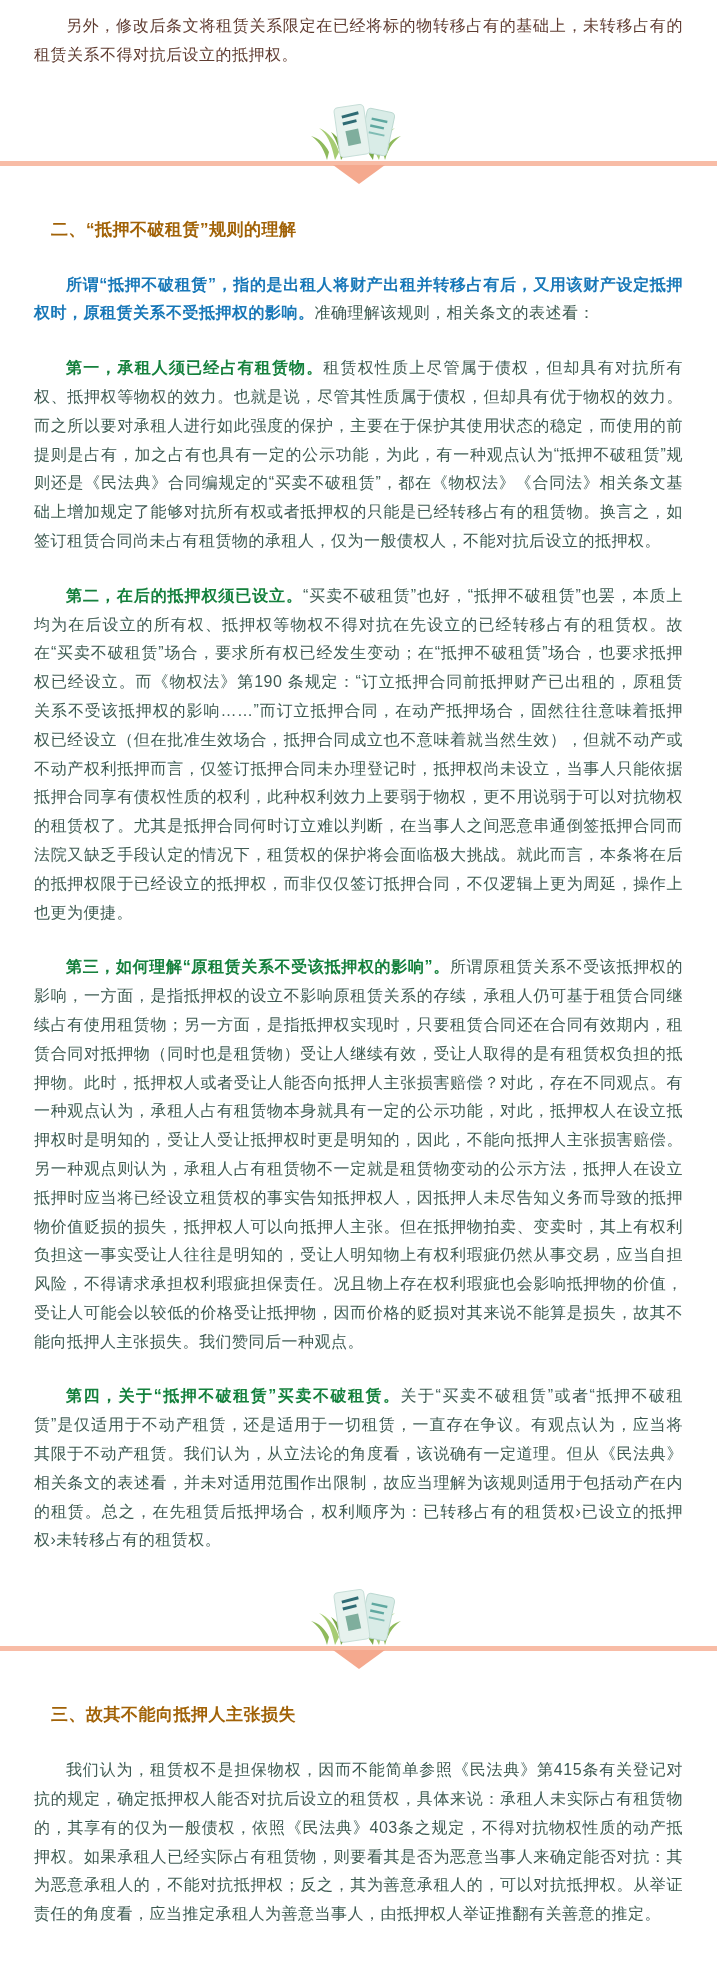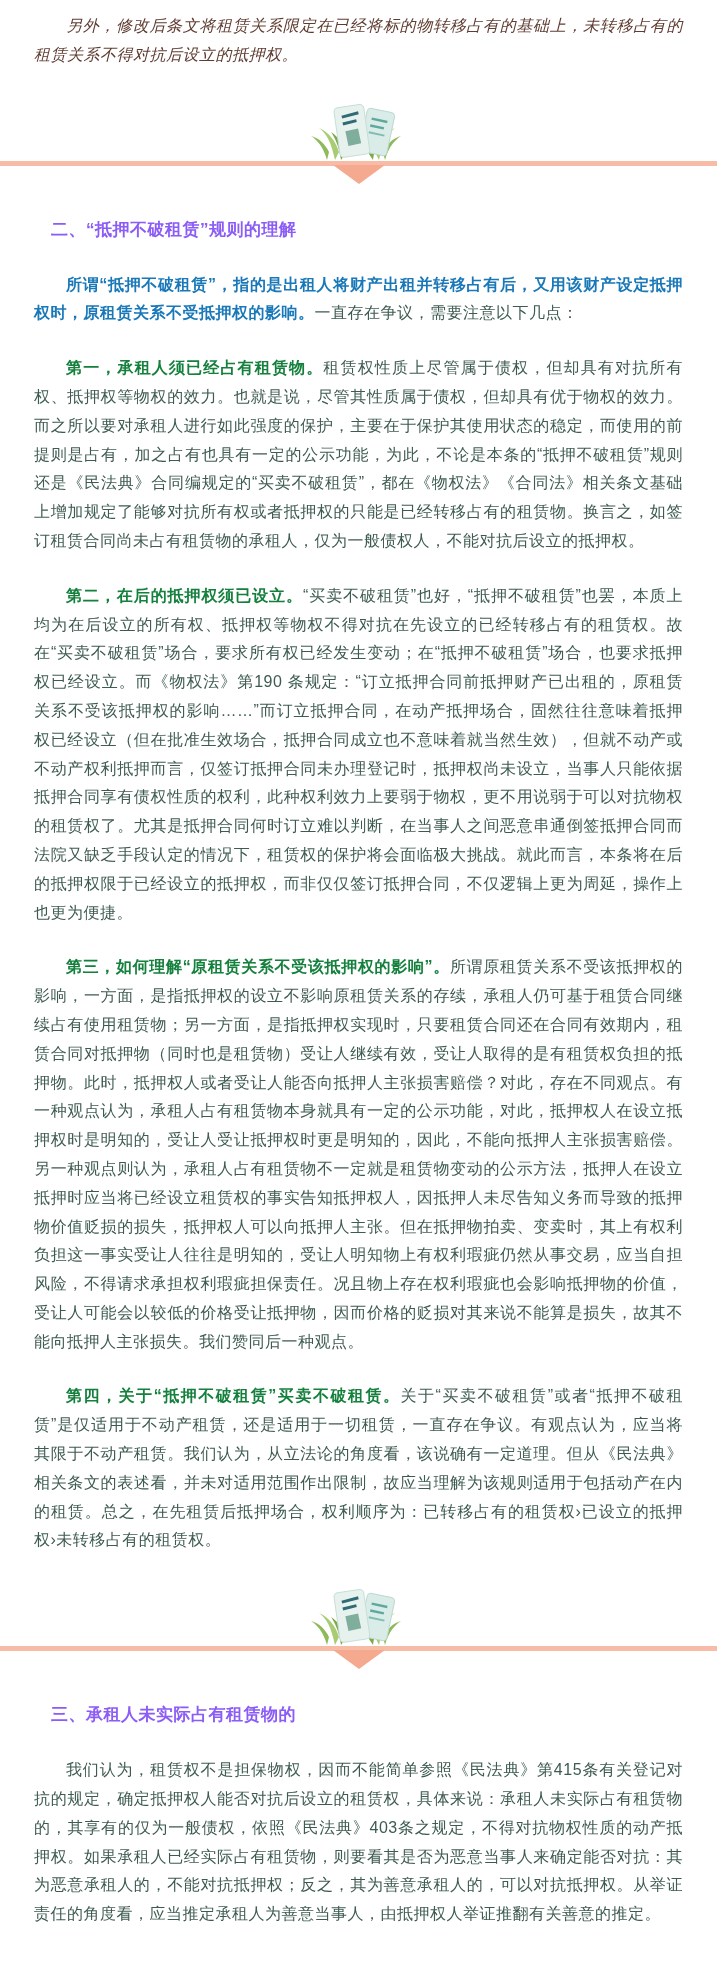--- a/index.html
+++ b/index.html
@@ -19,34 +19,33 @@
     font-size: 16px;
     line-height: 1.8;
     text-align: justify;
     text-indent: 2em;
     margin: 0 0 26px 0;
     color: #3e5b52;
     letter-spacing: 0.5px;
   }
   p.opening {
     color: #5f3c31;
-    font-style: italic;
   }
   .lead-bold {
     font-weight: bold;
     color: #15803d;
   }
   .blue-bold {
     font-weight: bold;
     color: #1878b8;
   }
   h2.section-title {
     font-size: 17px;
     font-weight: bold;
-    color: #8b5cf6;
+    color: #a16207;
     margin: 0 0 30px 0;
     text-indent: 1em;
     letter-spacing: 0.5px;
   }
   
   .divider {
     position: relative;
     height: 96px;
     margin: 6px 0 26px 0;
   }
@@ -111,23 +110,23 @@
         <rect x="48" y="4" width="30" height="50" rx="4" fill="#e7f2ee" stroke="#c7ded8" stroke-width="1"></rect>
         <line x1="55" y1="14" x2="72" y2="12" stroke="#2f6b74" stroke-width="3"></line>
         <line x1="55" y1="21" x2="69" y2="19.5" stroke="#2f6b74" stroke-width="3"></line>
         <rect x="57" y="28" width="13" height="15" fill="#7fae9d" transform="rotate(-4 63 35)"></rect>
       </g>
     </svg>
   </div>
 
   <h2 class="section-title">二、“抵押不破租赁”规则的理解</h2>
 
-  <p class="para"><span class="blue-bold">所谓“抵押不破租赁”，指的是出租人将财产出租并转移占有后，又用该财产设定抵押权时，原租赁关系不受抵押权的影响。</span><span>一直存在争议，需要注意以下几点：</span></p>
+  <p class="para"><span class="blue-bold">所谓“抵押不破租赁”，指的是出租人将财产出租并转移占有后，又用该财产设定抵押权时，原租赁关系不受抵押权的影响。</span><span>准确理解该规则，相关条文的表述看：</span></p>
 
-  <p class="para"><span class="lead-bold">第一，承租人须已经占有租赁物。</span><span>租赁权性质上尽管属于债权，但却具有对抗所有权、抵押权等物权的效力。也就是说，尽管其性质属于债权，但却具有优于物权的效力。而之所以要对承租人进行如此强度的保护，主要在于保护其使用状态的稳定，而使用的前提则是占有，加之占有也具有一定的公示功能，为此，不论是本条的“抵押不破租赁”规则还是《民法典》合同编规定的“买卖不破租赁”，都在《物权法》《合同法》相关条文基础上增加规定了能够对抗所有权或者抵押权的只能是已经转移占有的租赁物。换言之，如签订租赁合同尚未占有租赁物的承租人，仅为一般债权人，不能对抗后设立的抵押权。</span></p>
+  <p class="para"><span class="lead-bold">第一，承租人须已经占有租赁物。</span><span>租赁权性质上尽管属于债权，但却具有对抗所有权、抵押权等物权的效力。也就是说，尽管其性质属于债权，但却具有优于物权的效力。而之所以要对承租人进行如此强度的保护，主要在于保护其使用状态的稳定，而使用的前提则是占有，加之占有也具有一定的公示功能，为此，有一种观点认为“抵押不破租赁”规则还是《民法典》合同编规定的“买卖不破租赁”，都在《物权法》《合同法》相关条文基础上增加规定了能够对抗所有权或者抵押权的只能是已经转移占有的租赁物。换言之，如签订租赁合同尚未占有租赁物的承租人，仅为一般债权人，不能对抗后设立的抵押权。</span></p>
 
   <p class="para"><span class="lead-bold">第二，在后的抵押权须已设立。</span><span>“买卖不破租赁”也好，“抵押不破租赁”也罢，本质上均为在后设立的所有权、抵押权等物权不得对抗在先设立的已经转移占有的租赁权。故在“买卖不破租赁”场合，要求所有权已经发生变动；在“抵押不破租赁”场合，也要求抵押权已经设立。而《物权法》第190 条规定：“订立抵押合同前抵押财产已出租的，原租赁关系不受该抵押权的影响……”而订立抵押合同，在动产抵押场合，固然往往意味着抵押权已经设立（但在批准生效场合，抵押合同成立也不意味着就当然生效），但就不动产或不动产权利抵押而言，仅签订抵押合同未办理登记时，抵押权尚未设立，当事人只能依据抵押合同享有债权性质的权利，此种权利效力上要弱于物权，更不用说弱于可以对抗物权的租赁权了。尤其是抵押合同何时订立难以判断，在当事人之间恶意串通倒签抵押合同而法院又缺乏手段认定的情况下，租赁权的保护将会面临极大挑战。就此而言，本条将在后的抵押权限于已经设立的抵押权，而非仅仅签订抵押合同，不仅逻辑上更为周延，操作上也更为便捷。</span></p>
 
   <p class="para"><span class="lead-bold">第三，如何理解“原租赁关系不受该抵押权的影响”。</span><span>所谓原租赁关系不受该抵押权的影响，一方面，是指抵押权的设立不影响原租赁关系的存续，承租人仍可基于租赁合同继续占有使用租赁物；另一方面，是指抵押权实现时，只要租赁合同还在合同有效期内，租赁合同对抵押物（同时也是租赁物）受让人继续有效，受让人取得的是有租赁权负担的抵押物。此时，抵押权人或者受让人能否向抵押人主张损害赔偿？对此，存在不同观点。有一种观点认为，承租人占有租赁物本身就具有一定的公示功能，对此，抵押权人在设立抵押权时是明知的，受让人受让抵押权时更是明知的，因此，不能向抵押人主张损害赔偿。另一种观点则认为，承租人占有租赁物不一定就是租赁物变动的公示方法，抵押人在设立抵押时应当将已经设立租赁权的事实告知抵押权人，因抵押人未尽告知义务而导致的抵押物价值贬损的损失，抵押权人可以向抵押人主张。但在抵押物拍卖、变卖时，其上有权利负担这一事实受让人往往是明知的，受让人明知物上有权利瑕疵仍然从事交易，应当自担风险，不得请求承担权利瑕疵担保责任。况且物上存在权利瑕疵也会影响抵押物的价值，受让人可能会以较低的价格受让抵押物，因而价格的贬损对其来说不能算是损失，故其不能向抵押人主张损失。我们赞同后一种观点。</span></p>
 
   <p class="para"><span class="lead-bold">第四，关于“抵押不破租赁”买卖不破租赁。</span><span>关于“买卖不破租赁”或者“抵押不破租赁”是仅适用于不动产租赁，还是适用于一切租赁，一直存在争议。有观点认为，应当将其限于不动产租赁。我们认为，从立法论的角度看，该说确有一定道理。但从《民法典》相关条文的表述看，并未对适用范围作出限制，故应当理解为该规则适用于包括动产在内的租赁。总之，在先租赁后抵押场合，权利顺序为：已转移占有的租赁权›已设立的抵押权›未转移占有的租赁权。</span></p>
 
   <div class="divider">
     <div class="line"></div>
     <div class="arrow"></div>
@@ -146,18 +145,18 @@
       </g>
       <g transform="rotate(-8 62 30)">
         <rect x="48" y="4" width="30" height="50" rx="4" fill="#e7f2ee" stroke="#c7ded8" stroke-width="1"></rect>
         <line x1="55" y1="14" x2="72" y2="12" stroke="#2f6b74" stroke-width="3"></line>
         <line x1="55" y1="21" x2="69" y2="19.5" stroke="#2f6b74" stroke-width="3"></line>
         <rect x="57" y="28" width="13" height="15" fill="#7fae9d" transform="rotate(-4 63 35)"></rect>
       </g>
     </svg>
   </div>
 
-  <h2 class="section-title">三、承租人未实际占有租赁物的</h2>
+  <h2 class="section-title">三、故其不能向抵押人主张损失</h2>
 
 
   <p class="para">我们认为，租赁权不是担保物权，因而不能简单参照《民法典》第415条有关登记对抗的规定，确定抵押权人能否对抗后设立的租赁权，具体来说：承租人未实际占有租赁物的，其享有的仅为一般债权，依照《民法典》403条之规定，不得对抗物权性质的动产抵押权。如果承租人已经实际占有租赁物，则要看其是否为恶意当事人来确定能否对抗：其为恶意承租人的，不能对抗抵押权；反之，其为善意承租人的，可以对抗抵押权。从举证责任的角度看，应当推定承租人为善意当事人，由抵押权人举证推翻有关善意的推定。</p>
 
 </div>
 
 </body></html>

